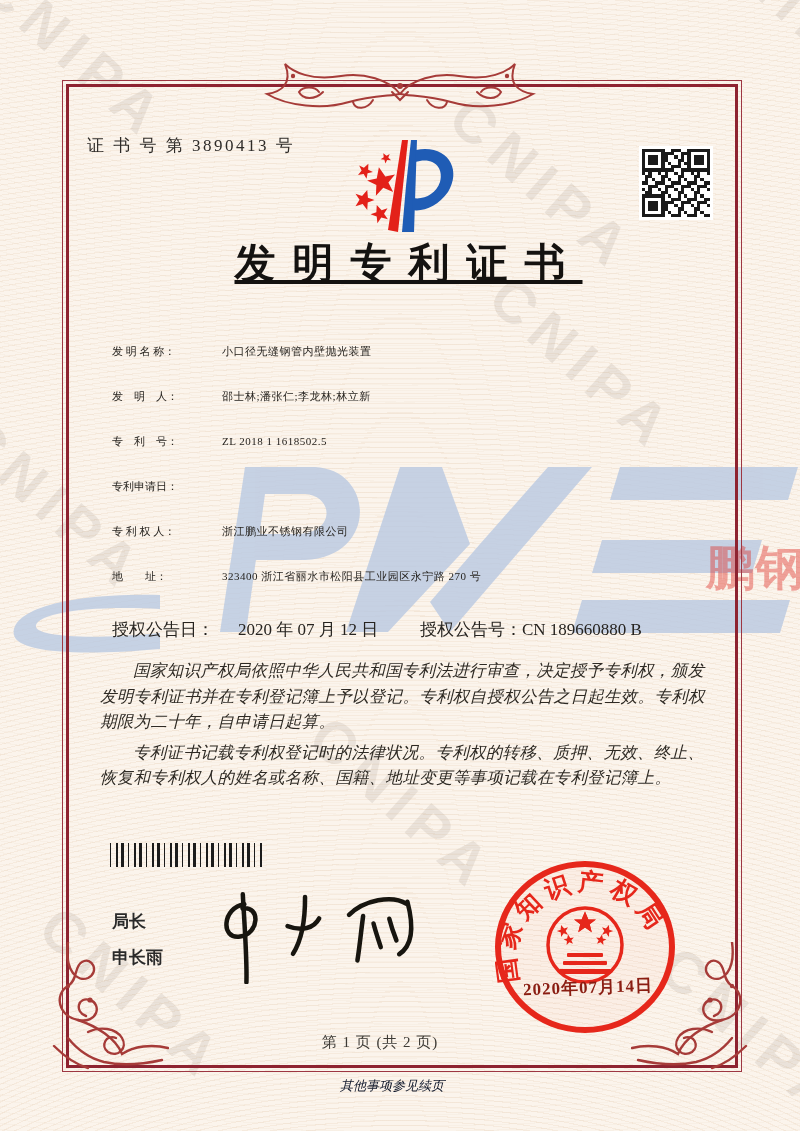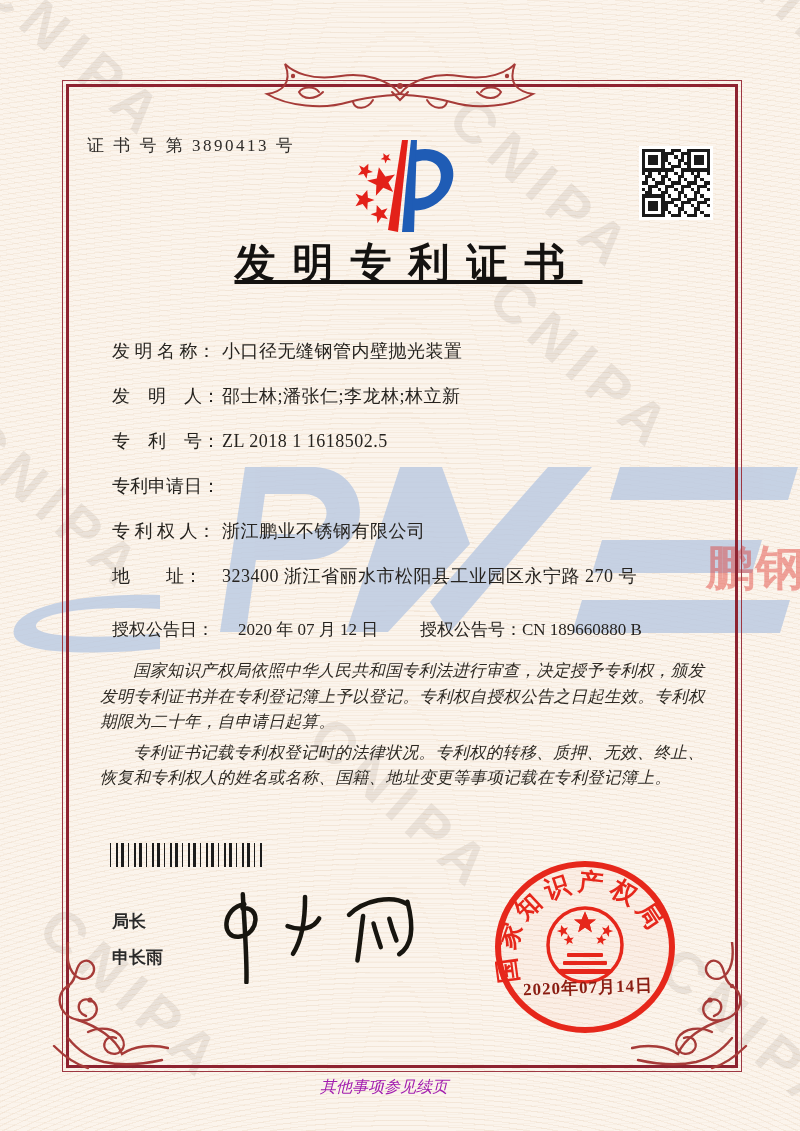--- a/index.html
+++ b/index.html
@@ -16,21 +16,21 @@
       font-size:58px;letter-spacing:10px;color:rgba(150,135,122,.16);transform:rotate(42deg);
       white-space:nowrap;pointer-events:none;z-index:1;}
   
   .cert-border{position:absolute;left:66px;top:84px;width:666px;height:978px;
       border:3px solid #8e2330;outline:1px solid #9d3642;outline-offset:3px;z-index:2;}
   .abs{position:absolute;z-index:5;}
   .cert-no{left:87px;top:134px;font-size:17px;letter-spacing:2.5px;color:#2e2b28;}
   .title{left:0;top:236px;width:800px;text-align:center;font-size:41px;font-weight:bold;
       letter-spacing:17px;padding-left:17px;box-sizing:border-box;color:#141210;text-decoration:underline;}
   .fields{left:112px;top:341px;width:588px;}
-  .frow{display:flex;margin-bottom:24px;line-height:21px;font-size:18px;color:#26231f;}
+  .frow{display:flex;margin-bottom:24px;line-height:21px;font-size:11px;color:#26231f;}
   .flabel{width:110px;flex:none;}
   .fvalue{flex:1;letter-spacing:.5px;}
   .grant-row{left:112px;top:619px;width:588px;display:flex;font-size:17px;color:#26231f;line-height:21px;}
   .grant-a{width:308px;flex:none;display:flex;gap:16px;}
   .grant-b{flex:1;display:flex;text-align:center;}
   .paras{left:100px;top:658px;width:616px;font-size:16.5px;line-height:25.5px;
       color:#2e2a24;font-style:italic;}
   .paras p{margin:0 0 5px 0;text-indent:2em;letter-spacing:.3px;}
   .barcode{left:110px;top:843px;width:212px;height:24px;display:flex;align-items:stretch;}
   .barcode i{display:block;height:100%;}
@@ -39,22 +39,22 @@
   .sig-name{left:112px;top:946px;font-family:"Liberation Sans",sans-serif;font-weight:bold;
       font-size:17px;color:#2a2a2a;}
   .sig-script{left:212px;top:884px;width:230px;height:100px;}
   .seal{left:495px;top:861px;width:180px;height:172px;border:6.5px solid #e6271b;
       border-radius:50%;box-sizing:border-box;background:rgba(255,60,40,.03);z-index:6;}
   .seal svg{position:absolute;left:-6.5px;top:-6.5px;}
   .seal-date{left:503px;top:976px;width:170px;text-align:center;font-size:17px;font-weight:bold;
       color:#8a1d12;letter-spacing:1px;transform:rotate(-2deg);z-index:7;}
   .page-info{left:280px;top:1033px;width:200px;text-align:center;font-size:15px;
       letter-spacing:1px;color:#3d3a35;}
-  .footer-note{left:4px;top:1077px;width:760px;text-align:center;font-size:16px;
-      font-style:italic;color:#a21caf;z-index:5;position:absolute;}
+  .footer-note{left:12px;top:1077px;width:760px;text-align:center;font-size:13px;
+      font-style:italic;color:#0f172a;z-index:5;position:absolute;}
   .qr{left:639px;top:146px;width:74px;height:74px;background:#fff;padding:3px;box-sizing:border-box;
       display:grid;grid-template-columns:repeat(21,1fr);grid-template-rows:repeat(21,1fr);}
   .qr b{background:#1a1a1a;}
   .pye{left:150px;top:452px;width:660px;height:215px;z-index:1;}
   .pye-swoosh{left:-10px;top:575px;width:170px;height:90px;z-index:1;}
   .brand-cn{left:706px;top:536px;font-size:48px;font-weight:bold;color:rgba(221,46,38,.42);
       letter-spacing:2px;z-index:1;font-family:"Liberation Serif",serif;white-space:nowrap;}
   .ornament{z-index:8;}
   svg{display:block;}
 </style>
@@ -721,15 +721,16 @@
         <path transform="translate(74,79) scale(0.55) rotate(-10)" d="M0,-10 L2.94,-3.09 L9.51,-3.09 L4.1,1.18 L5.88,8.09 L0,4 L-5.88,8.09 L-4.1,1.18 L-9.51,-3.09 L-2.94,-3.09 Z"></path>
         <path transform="translate(106,79) scale(0.55) rotate(10)" d="M0,-10 L2.94,-3.09 L9.51,-3.09 L4.1,1.18 L5.88,8.09 L0,4 L-5.88,8.09 L-4.1,1.18 L-9.51,-3.09 L-2.94,-3.09 Z"></path>
         <rect x="72" y="92" width="36" height="4" rx="1"></rect>
         <rect x="68" y="100" width="44" height="4" rx="1"></rect>
         <rect x="64" y="108" width="52" height="5" rx="1"></rect>
       </g>
     </svg>
   </div>
   <div class="abs seal-date">2020年07月14日</div>
 
+  <div class="abs page-info">第 1 页 (共 2 页)</div>
   <div class="footer-note">其他事项参见续页</div>
 
 </div>
 
 </body></html>

